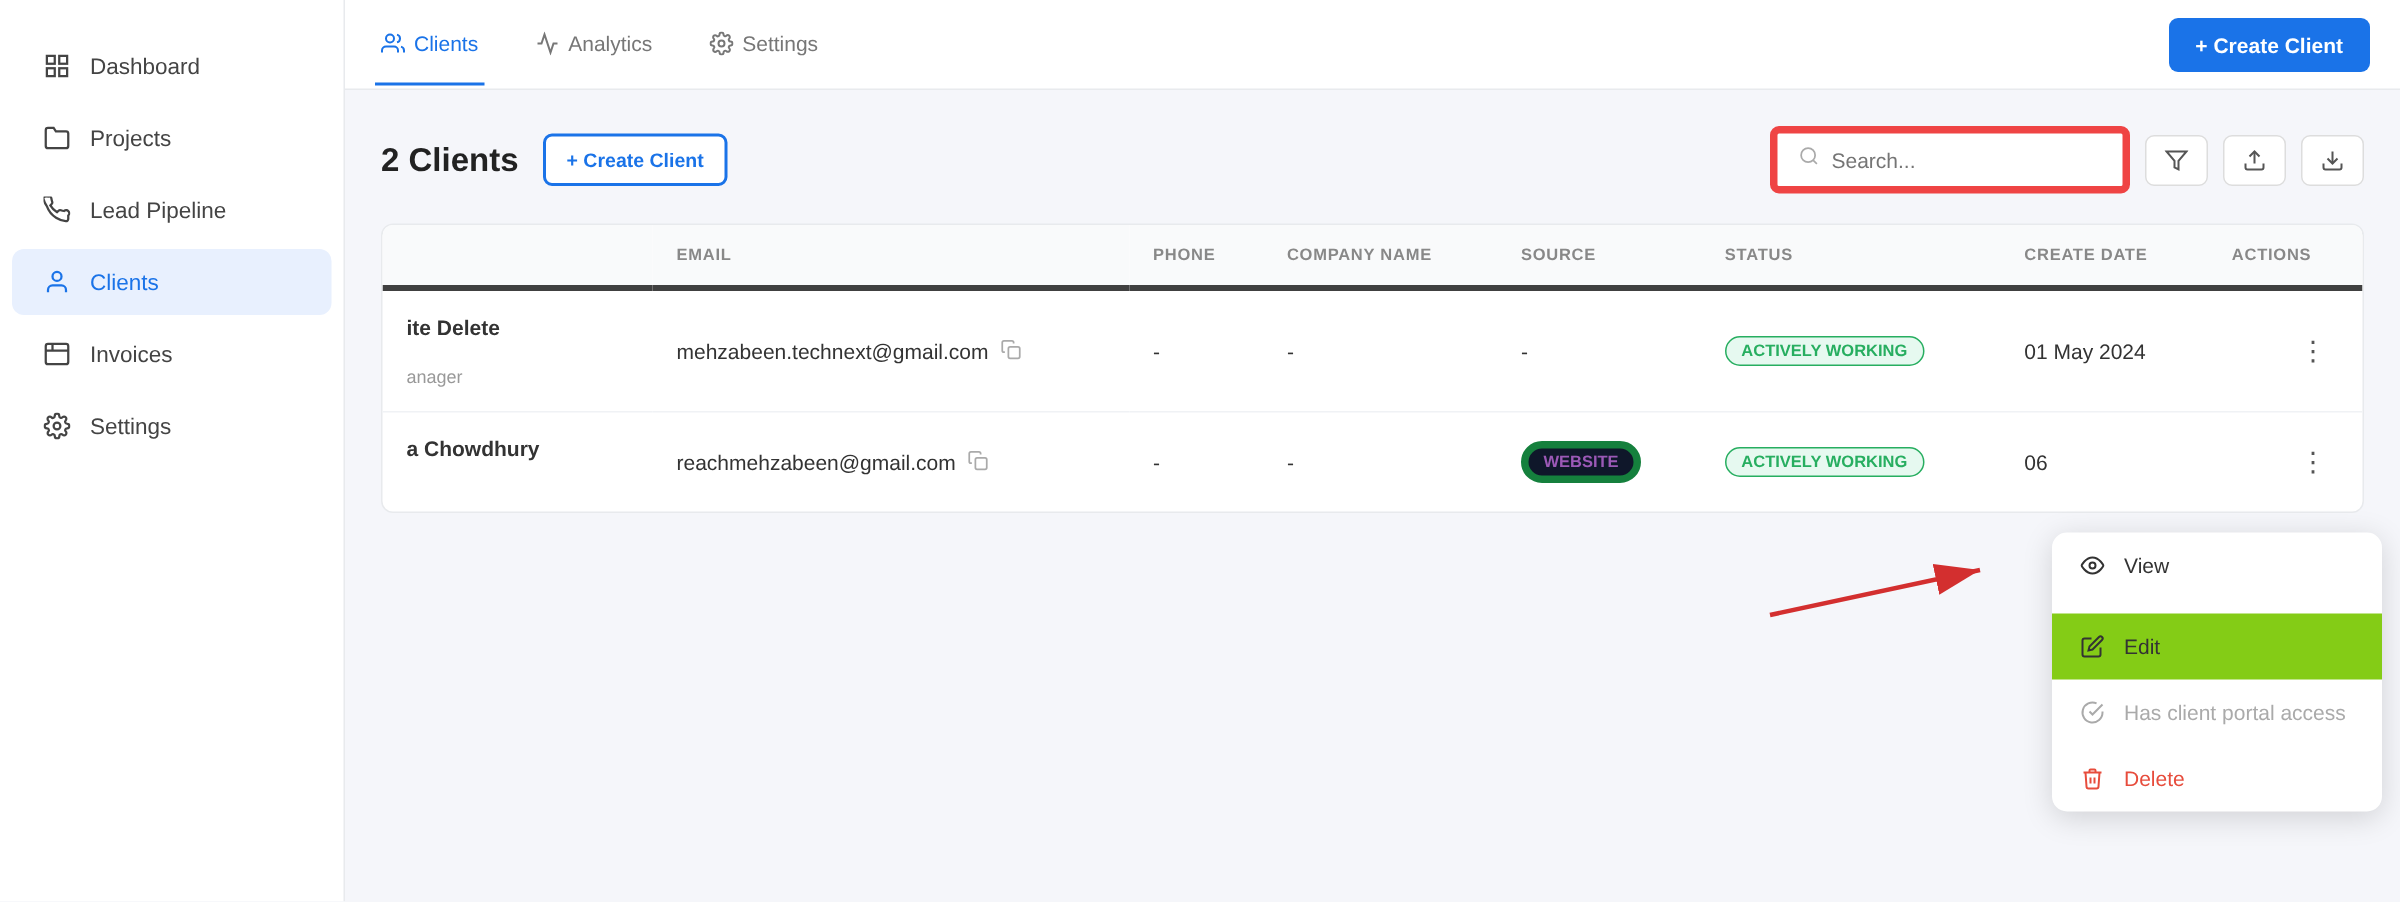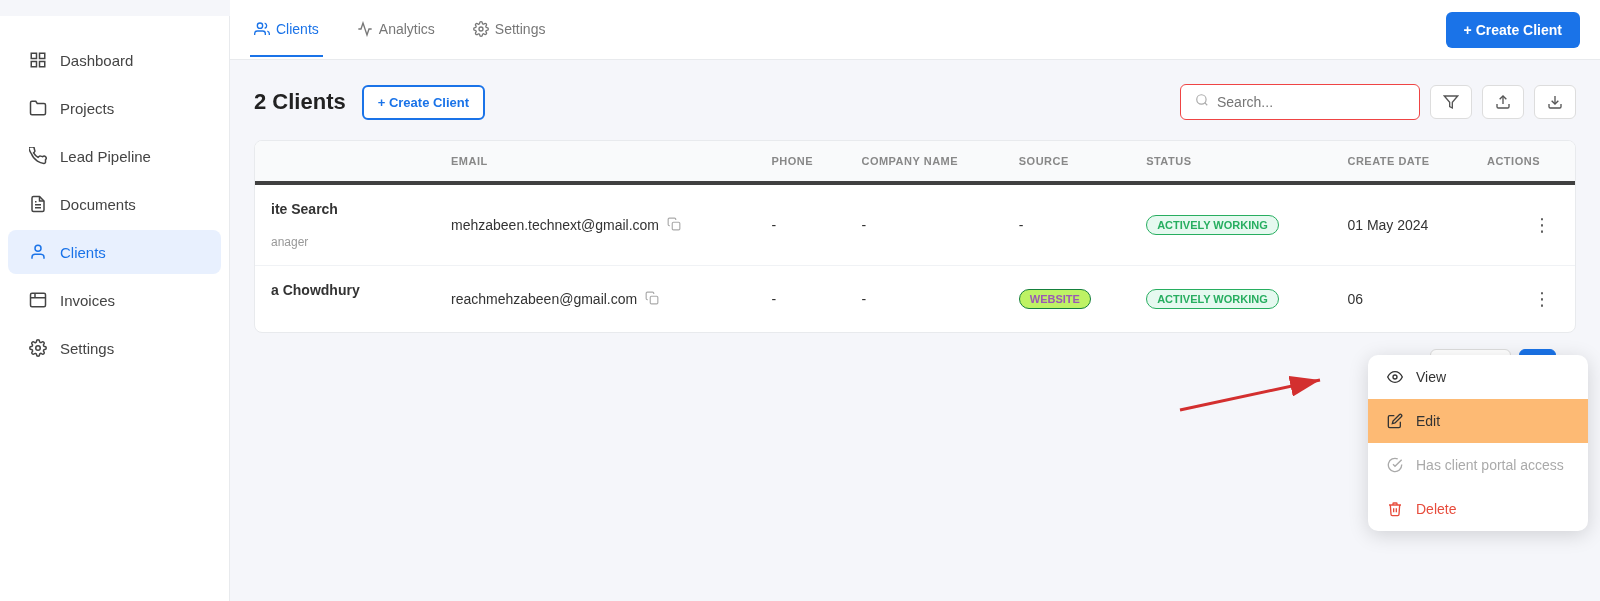--- a/index.html
+++ b/index.html
@@ -7,21 +7,20 @@
 
     
     .sidebar {
       width: 230px;
       background: #fff;
       border-right: 1px solid #e8eaed;
       display: flex;
       flex-direction: column;
       padding: 20px 0;
       flex-shrink: 0;
-      margin-top: 16px;
     }
     .sidebar-item {
       display: flex;
       align-items: center;
       gap: 12px;
       padding: 12px 20px;
       cursor: pointer;
       border-radius: 8px;
       margin: 2px 8px;
       color: #444;
@@ -102,21 +101,21 @@
       font-size: 13px;
       font-weight: 600;
       cursor: pointer;
     }
 
     .clients-header-right { display: flex; align-items: center; gap: 10px; }
     .search-box {
       display: flex;
       align-items: center;
       gap: 8px;
-      border: 1px solid #ef4444;
+      border: 5px solid #ef4444;
       border-radius: 6px;
       padding: 8px 14px;
       background: #fff;
       width: 240px;
     }
     .search-box input {
       border: none;
       outline: none;
       font-size: 14px;
       color: #333;
@@ -169,21 +168,21 @@
     .copy-icon { cursor: pointer; color: #aaa; font-size: 14px; }
 
     .badge {
       display: inline-block;
       padding: 3px 10px;
       border-radius: 20px;
       font-size: 11px;
       font-weight: 600;
     }
     .badge-green { background: #e6f9f0; color: #27ae60; border: 1px solid #27ae60; }
-    .badge-purple { background: #bef264; color: #9b59b6; border: 1px solid #15803d; }
+    .badge-purple { background: #0f172a; color: #9b59b6; border: 5px solid #15803d; }
 
     .actions-cell { text-align: right; }
     .three-dot {
       background: none;
       border: none;
       cursor: pointer;
       font-size: 18px;
       color: #555;
       padding: 4px 8px;
     }
@@ -202,21 +201,21 @@
     }
     .context-menu-item {
       display: flex;
       align-items: center;
       gap: 12px;
       padding: 13px 18px;
       cursor: pointer;
       font-size: 14px;
       color: #333;
     }
-    .context-menu-item.highlighted { background: #fdba74; }
+    .context-menu-item.highlighted { background: #84cc16; margin-top: 10px; }
     .context-menu-item.delete-item { color: #e74c3c; }
     .context-menu-item.disabled-item { color: #aaa; cursor: default; }
     .context-menu-item .menu-icon { width: 18px; height: 18px; display: flex; align-items: center; justify-content: center; }
 
     
     .arrow-container {
       position: absolute;
       right: 220px;
       top: 315px;
       pointer-events: none;
@@ -264,32 +263,20 @@
     </span>
     <span>Projects</span>
   </div>
   <div class="sidebar-item">
     <span class="icon">
       <svg width="18" height="18" viewBox="0 0 24 24" fill="none" stroke="currentColor" stroke-width="2">
           <path d="M22 16.92v3a2 2 0 01-2.18 2 19.79 19.79 0 01-8.63-3.07A19.5 19.5 0 013.07 8.81 19.79 19.79 0 01.02 2.18 2 2 0 012 0h3a2 2 0 012 1.72c.127.96.361 1.903.7 2.81a2 2 0 01-.45 2.11L6.09 7.91a16 16 0 006 6l1.27-1.27a2 2 0 012.11-.45c.907.339 1.85.573 2.81.7A2 2 0 0122 16.92z"></path>
         </svg>
     </span>
     <span>Lead Pipeline</span>
-  </div>
-  <div class="sidebar-item">
-    <span class="icon">
-      <svg width="18" height="18" viewBox="0 0 24 24" fill="none" stroke="currentColor" stroke-width="2">
-          <path d="M14 2H6a2 2 0 00-2 2v16a2 2 0 002 2h12a2 2 0 002-2V8z"></path>
-          <polyline points="14 2 14 8 20 8"></polyline>
-          <line x1="16" y1="13" x2="8" y2="13"></line>
-          <line x1="16" y1="17" x2="8" y2="17"></line>
-          <polyline points="10 9 9 9 8 9"></polyline>
-        </svg>
-    </span>
-    <span>Documents</span>
   </div>
   <div class="sidebar-item active">
     <span class="icon">
       <svg width="18" height="18" viewBox="0 0 24 24" fill="none" stroke="#1a73e8" stroke-width="2">
           <path d="M20 21v-2a4 4 0 00-4-4H8a4 4 0 00-4 4v2"></path>
           <circle cx="12" cy="7" r="4"></circle>
         </svg>
     </span>
     <span style="color:#1a73e8;">Clients</span>
   </div>
@@ -400,21 +387,21 @@
             <th>SOURCE</th>
             <th>STATUS</th>
             <th>CREATE DATE</th>
             <th>ACTIONS</th>
           </tr>
         </thead>
         <tbody>
 
           <tr>
             <td class="name-col">
-              <div class="client-name">ite Search</div>
+              <div class="client-name">ite Delete</div>
               <div class="client-role">anager</div>
             </td>
             <td>
               <div class="email-cell">
                 <span>mehzabeen.technext@gmail.com</span>
                 <span class="copy-icon">
                   <svg width="14" height="14" viewBox="0 0 24 24" fill="none" stroke="currentColor" stroke-width="2">
                       <rect x="9" y="9" width="13" height="13" rx="2"></rect>
                       <path d="M5 15H4a2 2 0 01-2-2V4a2 2 0 012-2h9a2 2 0 012 2v1"></path>
                     </svg>

